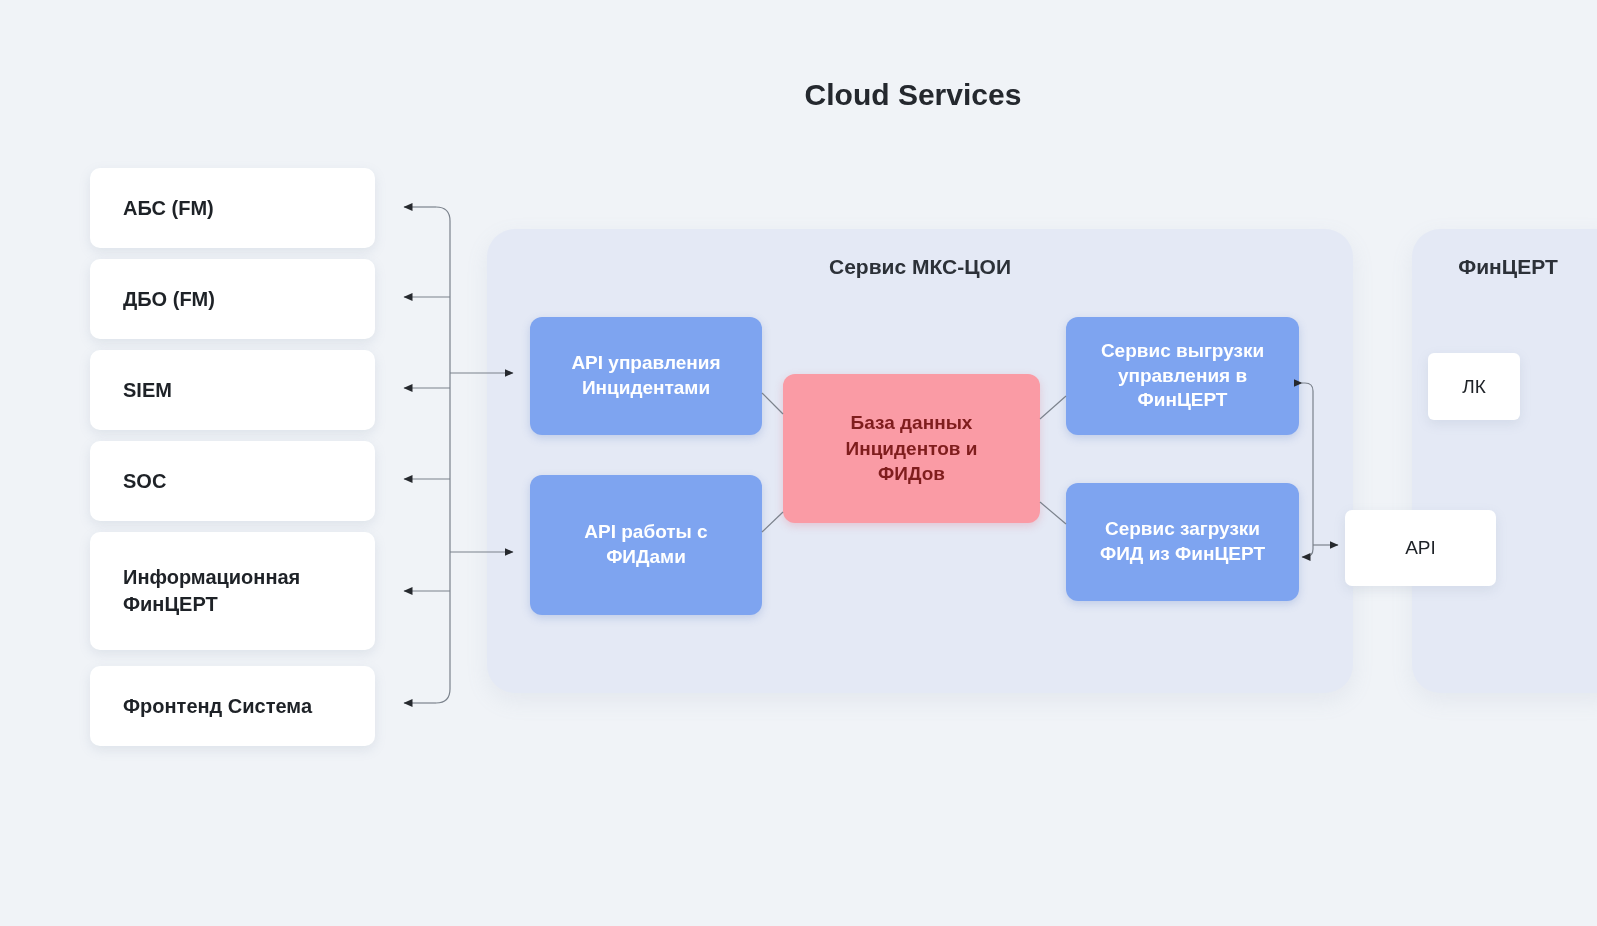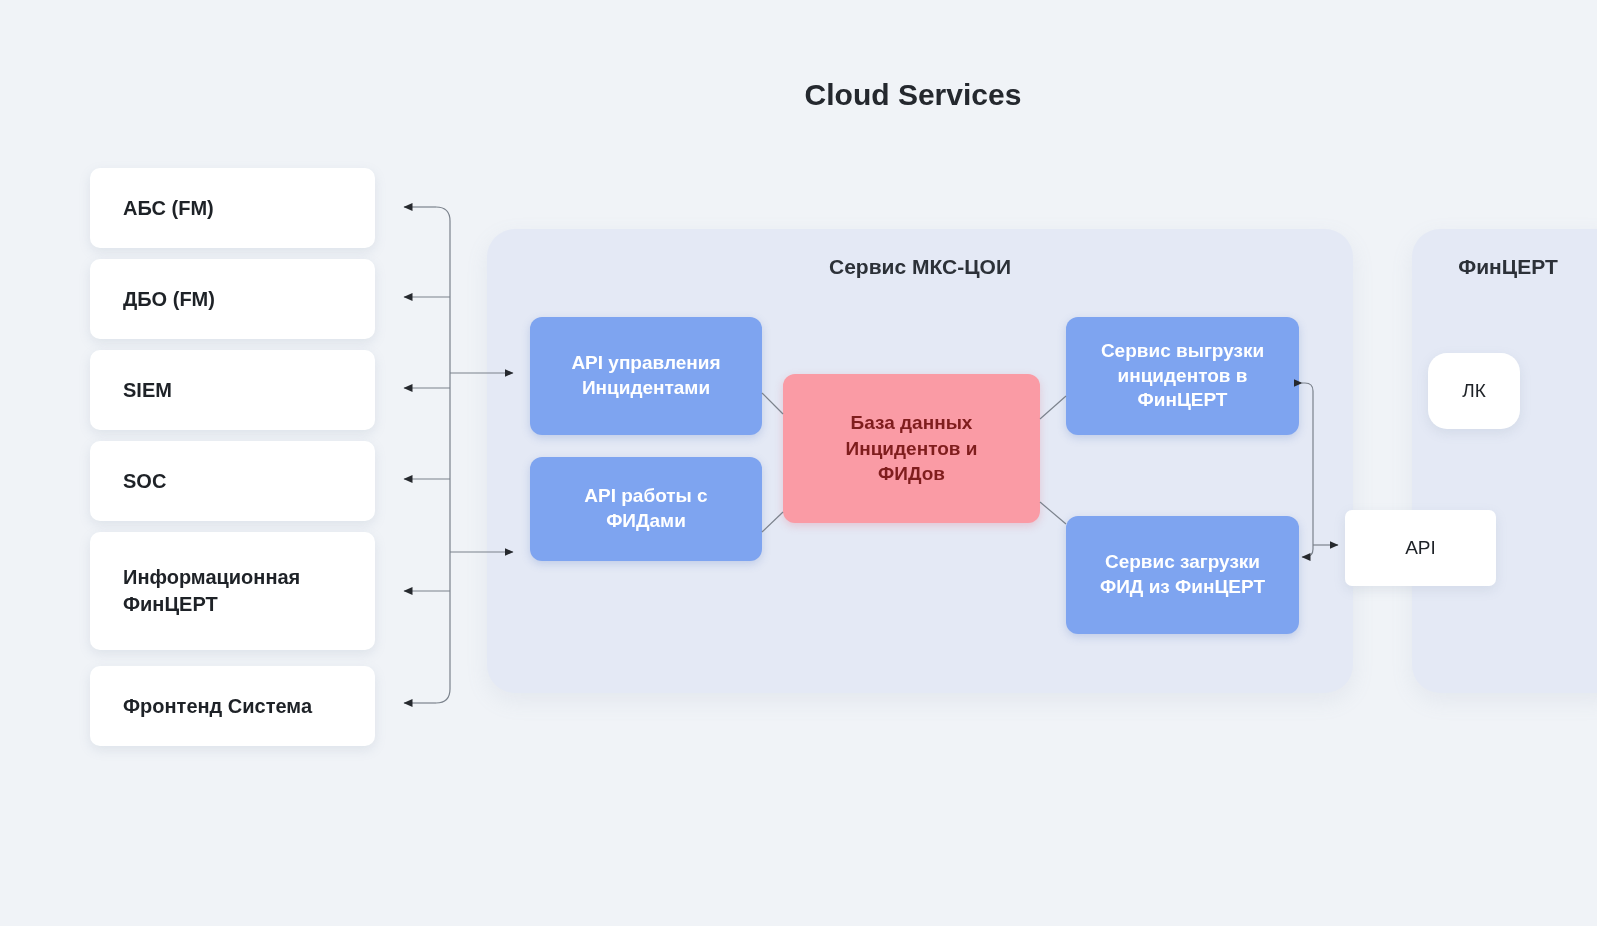--- a/index.html
+++ b/index.html
@@ -74,23 +74,23 @@
     align-items: center;
     justify-content: center;
     color: #ffffff;
     font-size: 19px;
     font-weight: 700;
     text-align: center;
     line-height: 1.3;
   }
   .node-blue span { display: inline-block; max-width: 180px; }
   .nb-api-inc  { left: 530px;  top: 317px; width: 232px; height: 118px; }
-  .nb-api-feed { left: 530px;  top: 457px; width: 232px; height: 104px; }
+  .nb-api-feed { left: 530px;  top: 475px; width: 232px; height: 140px; }
   .nb-upload   { left: 1066px; top: 317px; width: 233px; height: 118px; }
-  .nb-download { left: 1066px; top: 483px; width: 233px; height: 118px; margin-top: 33px; }
+  .nb-download { left: 1066px; top: 483px; width: 233px; height: 118px; }
 
   
   .node-pink {
     position: absolute;
     left: 783px; top: 374px; width: 257px; height: 149px;
     background: #fa9ba5;
     border-radius: 12px;
     box-shadow: 0 3px 9px rgba(225,120,140,0.30);
     display: flex;
     align-items: center;
@@ -103,21 +103,21 @@
   }
   .node-pink span { display: inline-block; max-width: 150px; }
 
   
   .small-white {
     justify-content: center;
     font-size: 19px;
     font-weight: 500;
     color: #1e2227;
   }
-  .node-lk  { left: 1428px; top: 353px; width: 92px;  height: 76px; border-radius: 19px; }
+  .node-lk  { left: 1428px; top: 353px; width: 92px;  height: 67px; border-radius: 6px; }
   .node-api { left: 1345px; top: 510px; width: 151px; height: 76px; border-radius: 7px; z-index: 5; }
 
   svg.connectors {
     position: absolute;
     left: 0; top: 0;
     width: 1597px; height: 926px;
     pointer-events: none;
     z-index: 4;
   }
   svg .wire { stroke: #7b828c; stroke-width: 1.2; fill: none; }
@@ -154,21 +154,21 @@
   <span>Фронтенд Система</span>
 </div>
 
 <div class="node-blue nb-api-inc">
   <span>API управления Инцидентами</span>
 </div>
 <div class="node-blue nb-api-feed">
   <span>API работы с ФИДами</span>
 </div>
 <div class="node-blue nb-upload">
-  <span>Сервис выгрузки инцидентов в ФинЦЕРТ</span>
+  <span>Сервис выгрузки управления в ФинЦЕРТ</span>
 </div>
 <div class="node-blue nb-download">
   <span>Сервис загрузки ФИД из ФинЦЕРТ</span>
 </div>
 
 <div class="node-pink">
   <span>База данных Инцидентов и ФИДов</span>
 </div>
 
 <div class="node-white small-white node-lk">

